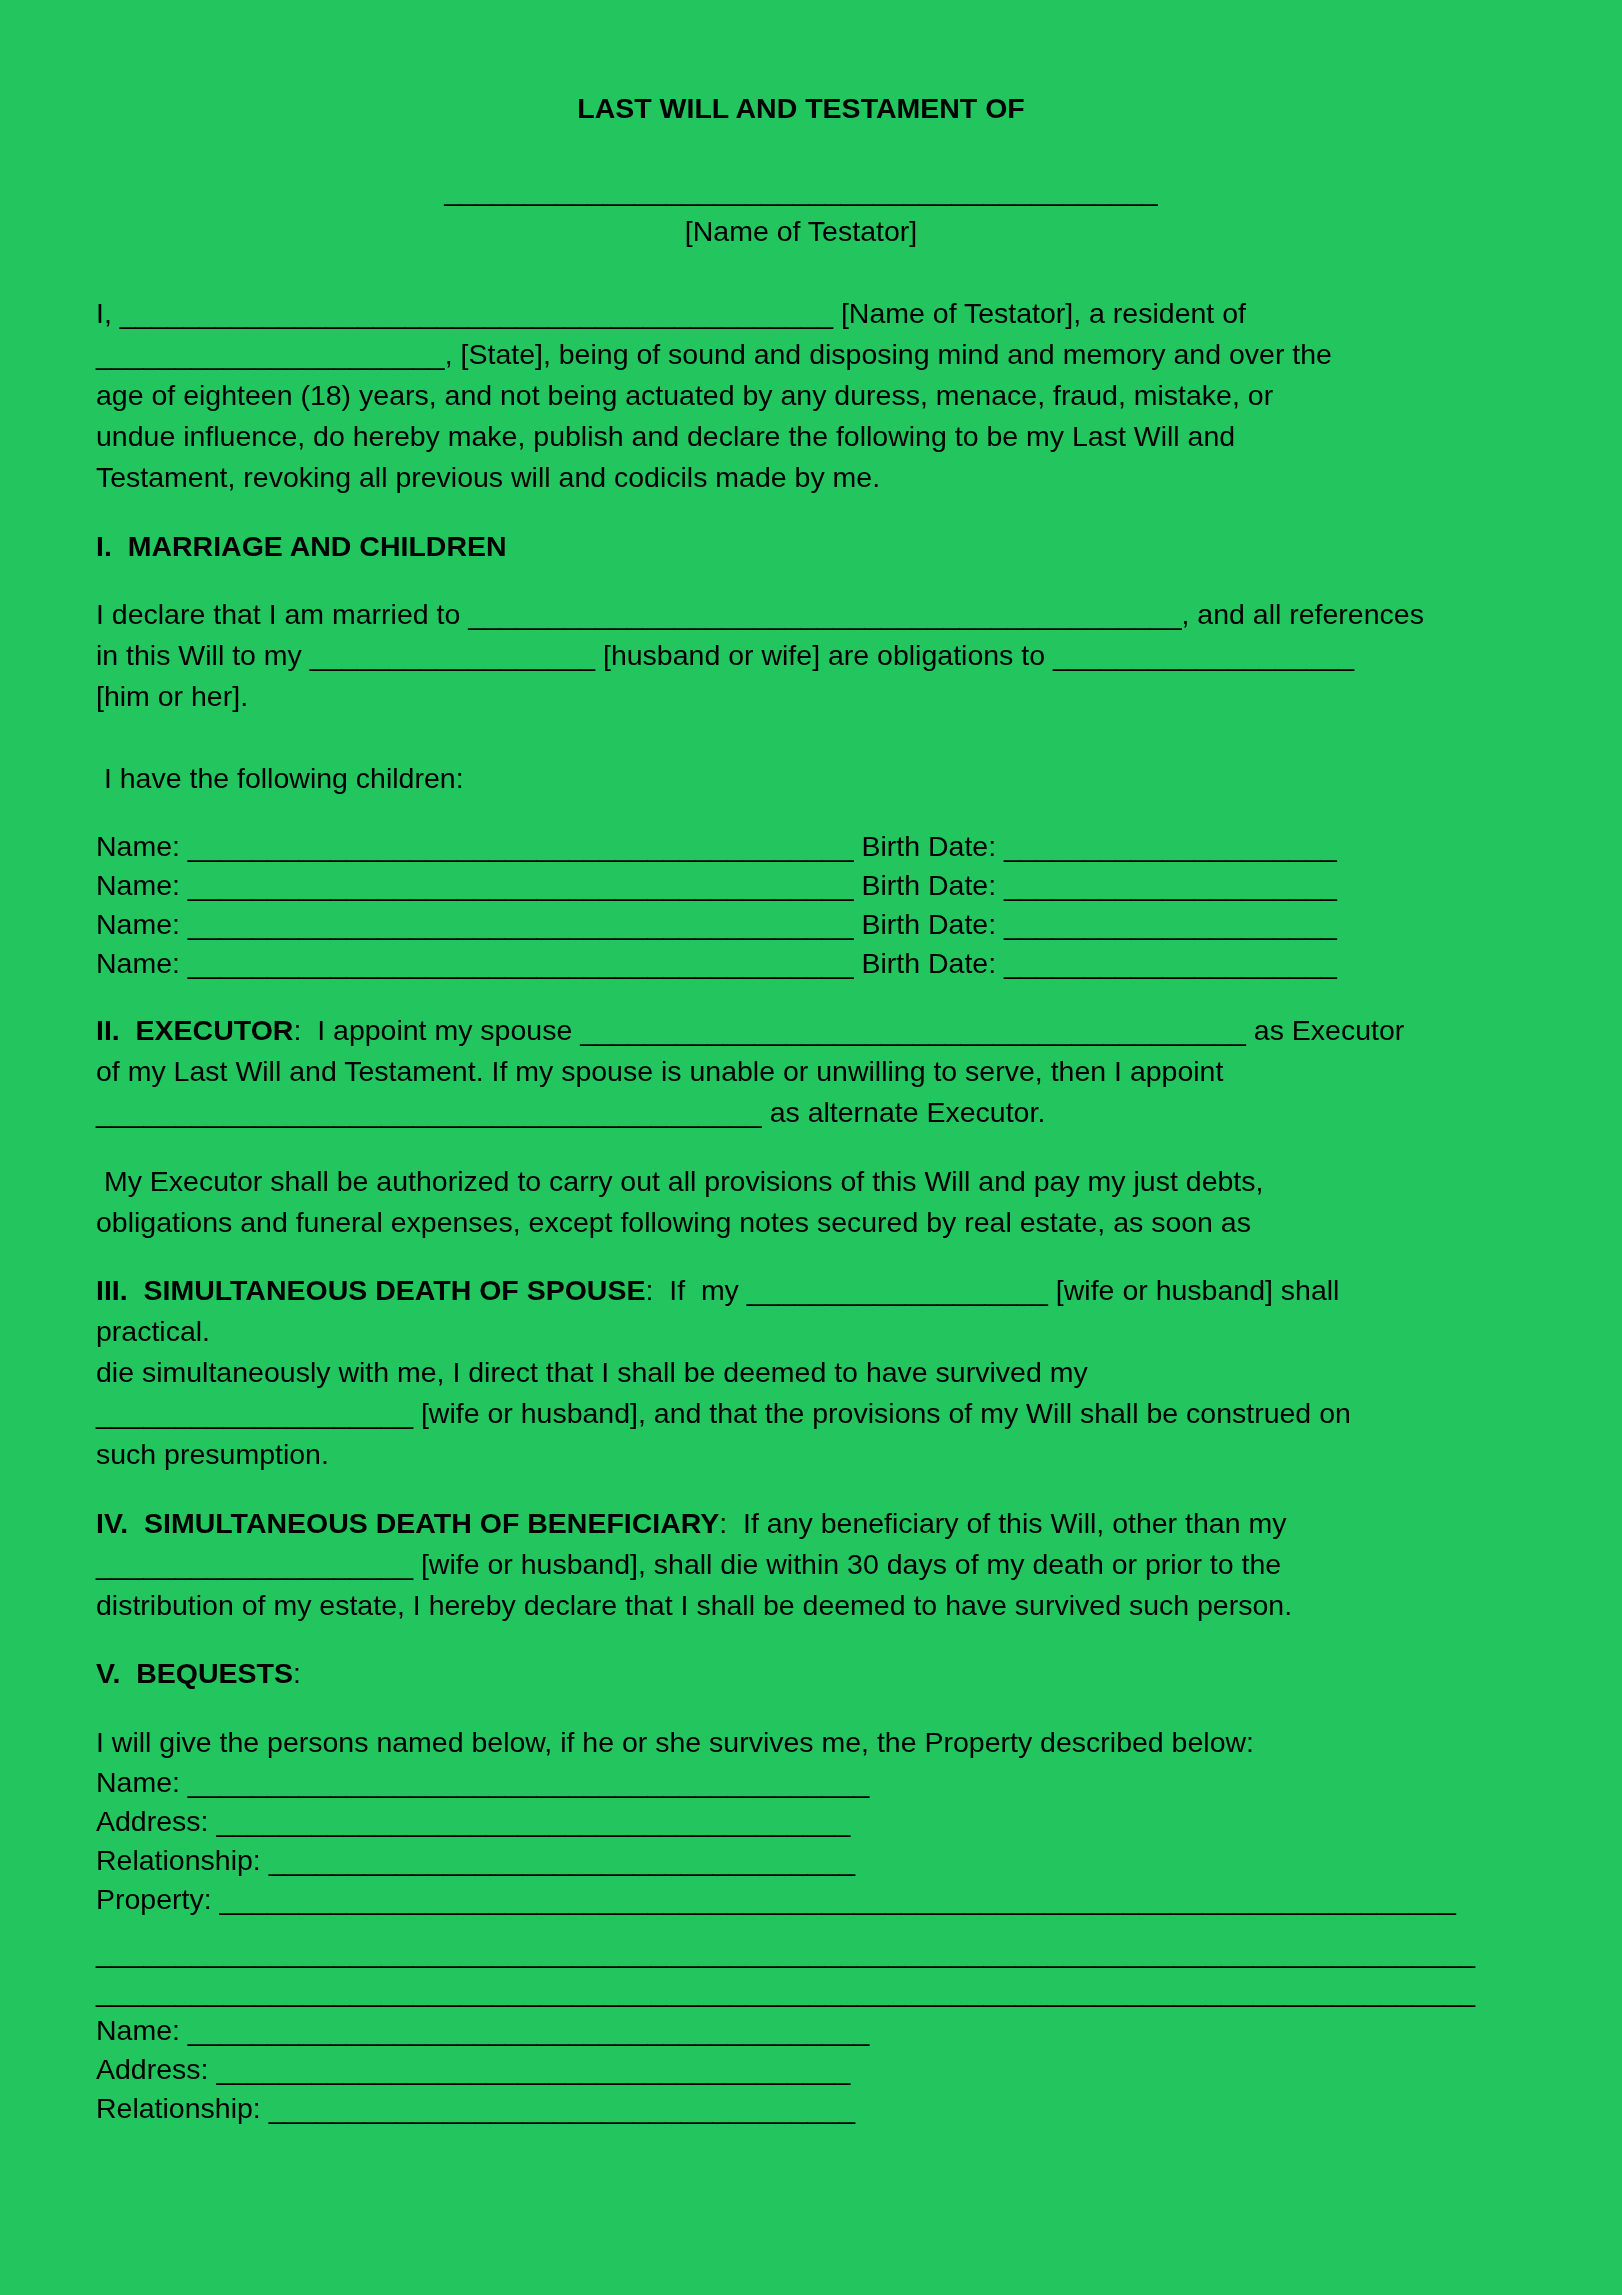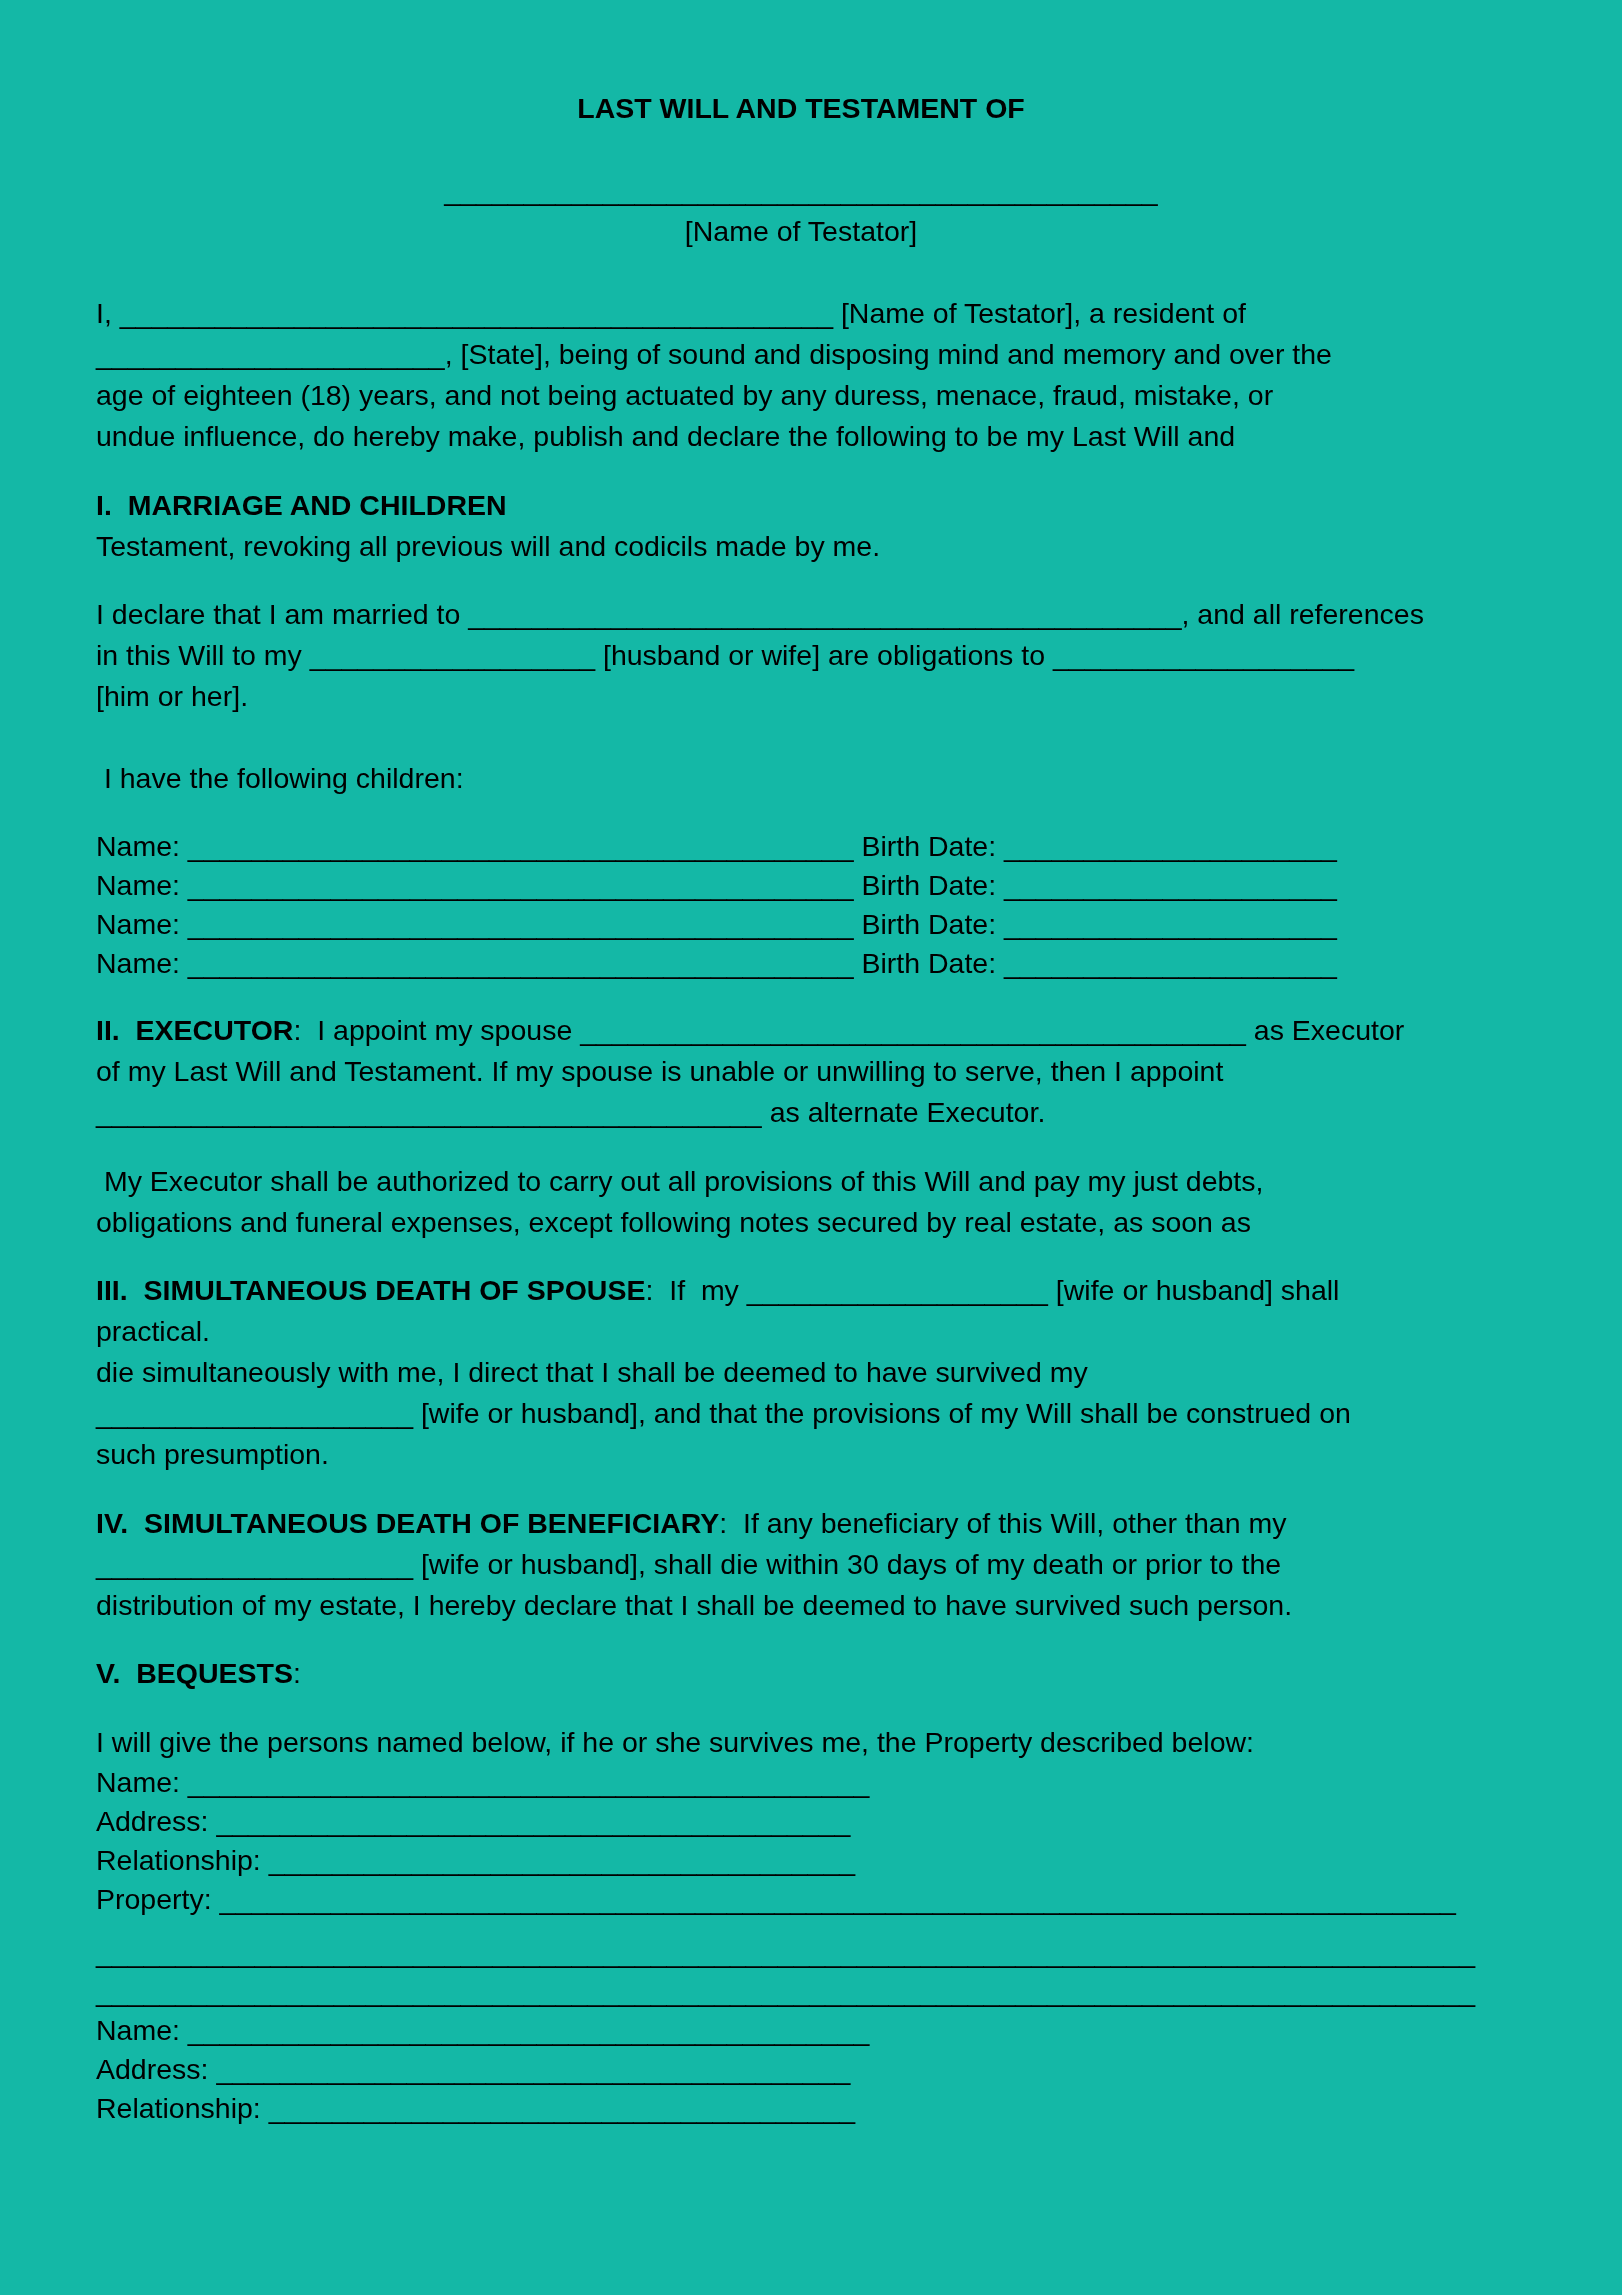--- a/index.html
+++ b/index.html
@@ -4,21 +4,21 @@
 <style>
   html, body {
     margin: 0;
     padding: 0;
     background: #ffffff;
   }
   .page {
     position: relative;
     width: 1623px;
     height: 2296px;
-    background: #14b8a6;
+    background: #22c55e;
     color: #000000;
     font-family: "Liberation Sans", "DejaVu Sans", sans-serif;
     font-size: 28.5px;
     box-sizing: border-box;
     padding: 88px 117px 4px 96px;
     overflow: hidden;
   }
   .line {
     line-height: 41px;
     white-space: pre;       
@@ -40,23 +40,23 @@
 
   <div class="line center b">LAST WILL AND TESTAMENT OF</div>
 
   <div class="line center mt45">_____________________________________________</div>
   <div class="line center">[Name of Testator]</div>
 
   <div class="line mt45">I, _____________________________________________ [Name of Testator], a resident of</div>
   <div class="line">______________________, [State], being of sound and disposing mind and memory and over the</div>
   <div class="line">age of eighteen (18) years, and not being actuated by any duress, menace, fraud, mistake, or</div>
   <div class="line">undue influence, do hereby make, publish and declare the following to be my Last Will and</div>
+  <div class="line">Testament, revoking all previous will and codicils made by me.</div>
+
   <div class="line b mt30">I.  MARRIAGE AND CHILDREN</div>
-
-  <div class="line">Testament, revoking all previous will and codicils made by me.</div>
   <div class="line mt30">I declare that I am married to _____________________________________________, and all references</div>
   <div class="line">in this Will to my __________________ [husband or wife] are obligations to ___________________</div>
   <div class="line">[him or her].</div>
   <div class="line mt45"> I have the following children:</div>
 
   <div class="line row mt30">Name: __________________________________________ Birth Date: _____________________</div>
   <div class="line row">Name: __________________________________________ Birth Date: _____________________</div>
   <div class="line row">Name: __________________________________________ Birth Date: _____________________</div>
   <div class="line row">Name: __________________________________________ Birth Date: _____________________</div>
 

